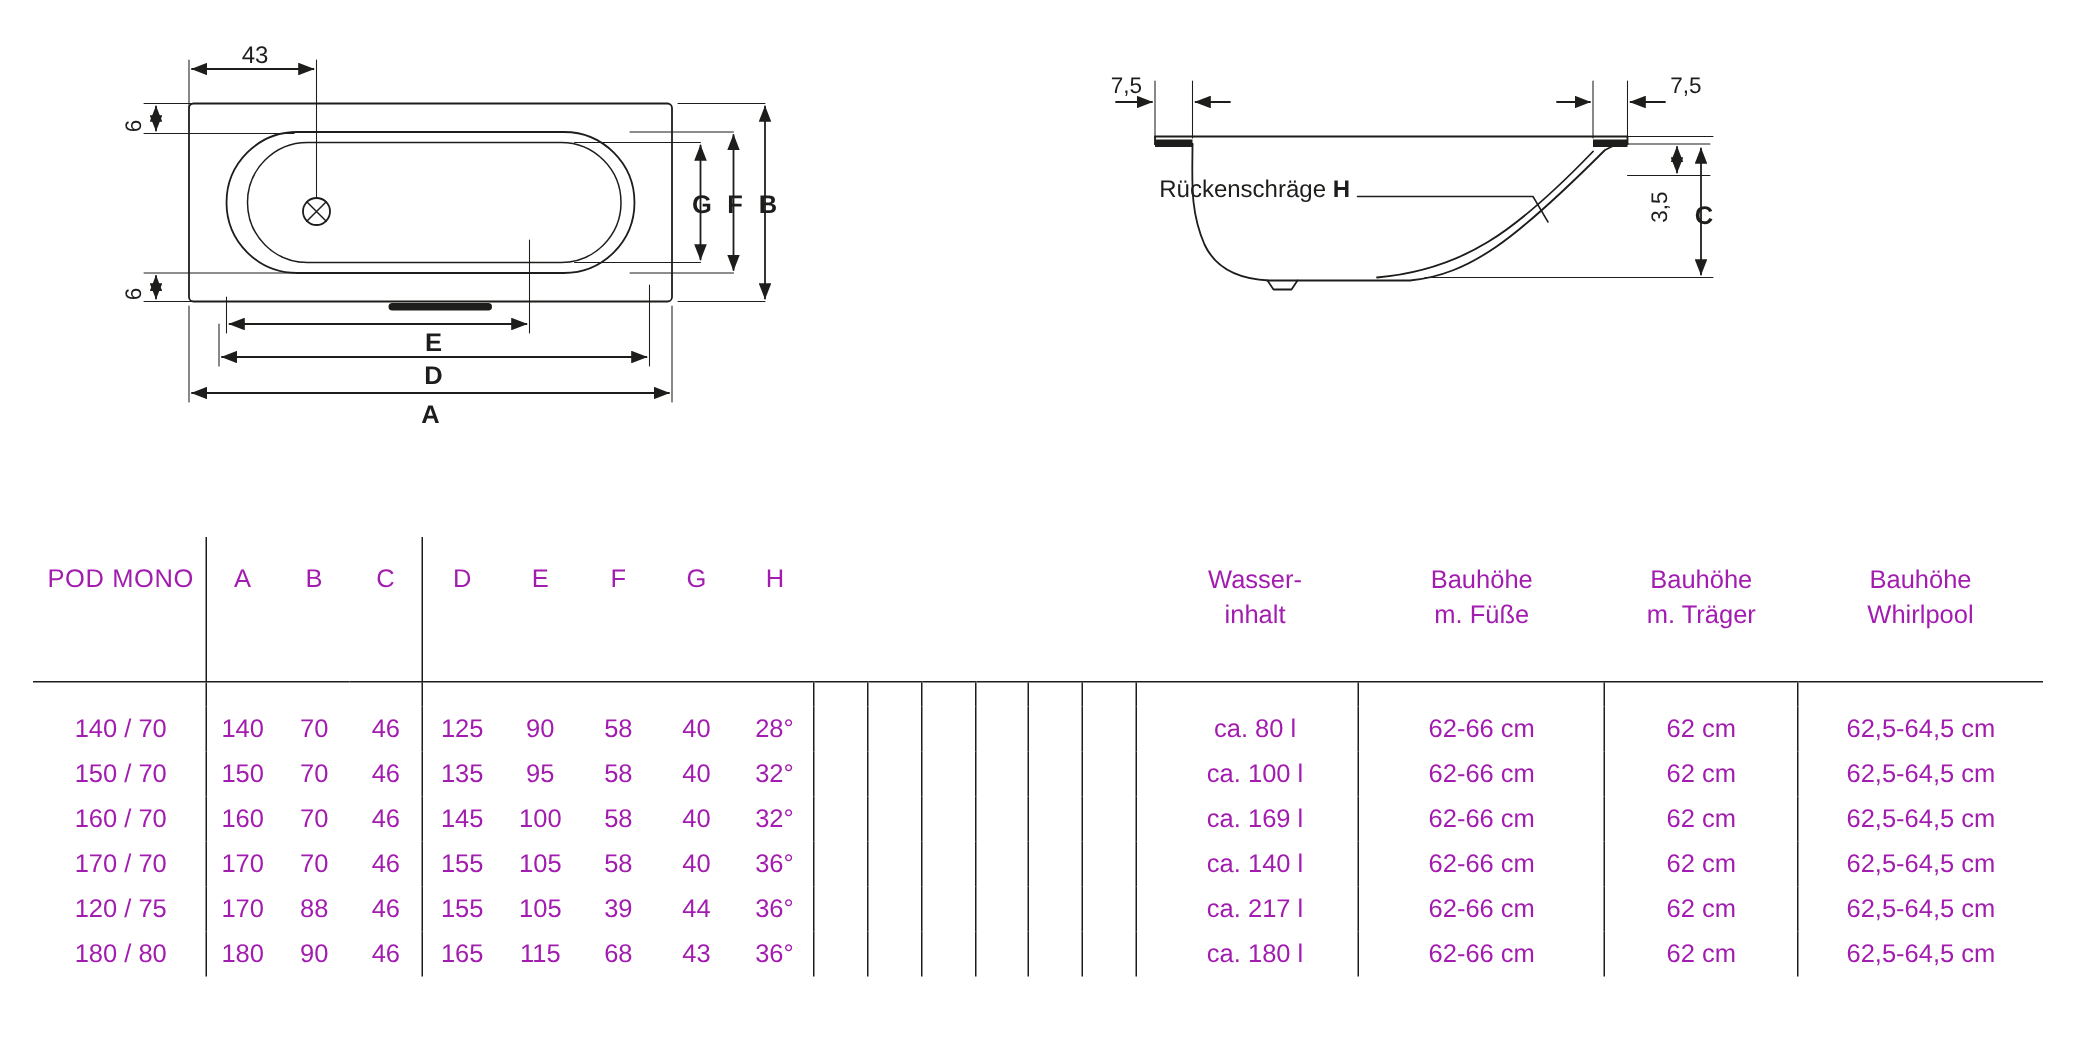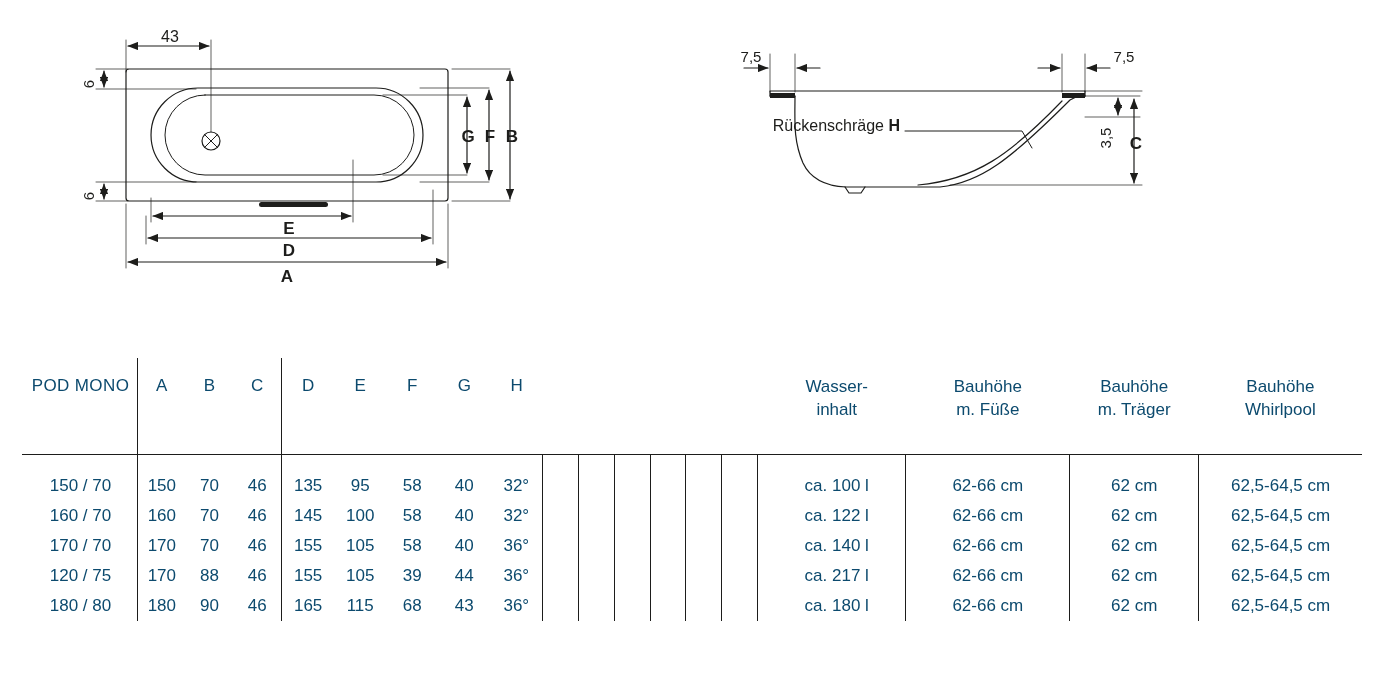--- a/index.html
+++ b/index.html
@@ -32,21 +32,21 @@
     display: block;
   }
   
   .spec-table {
     position: absolute;
     left: 22px;
     top: 358px;
     width: 1340px;
     border-collapse: collapse;
     font-size: 17px;
-    color: #0c4a6e;
+    color: #a21caf;
   }
   .spec-table th,
   .spec-table td {
     padding: 0;
     font-weight: normal;
     text-align: center;
     vertical-align: middle;
     white-space: nowrap;
   }
   .spec-table thead th {
@@ -292,20 +292,41 @@
         <td class="vl-r"></td>
         <td class="vl-r"></td>
         <td class="vl-r"></td>
         <td></td>
         <td class="vl-l"></td>
         <td class="vl-l"></td>
       </tr>
     </thead>
     <tbody>
       <tr class="data-row">
+        <td class="c-name">140 / 70</td>
+        <td class="c-a vl-l">140</td>
+        <td class="c-b">70</td>
+        <td class="c-c vl-r">46</td>
+        <td class="c-d">125</td>
+        <td class="c-e">90</td>
+        <td class="c-f">58</td>
+        <td class="c-g">40</td>
+        <td class="c-h vl-r">28°</td>
+        <td class="blank-col vl-r"></td>
+        <td class="blank-col vl-r"></td>
+        <td class="blank-col vl-r"></td>
+        <td class="blank-col vl-r"></td>
+        <td class="blank-col vl-r"></td>
+        <td class="blank-col vl-r"></td>
+        <td class="c-water vl-r">ca. 80 l</td>
+        <td class="c-h1">62-66 cm</td>
+        <td class="c-h2 vl-l">62 cm</td>
+        <td class="c-h3 vl-l">62,5-64,5 cm</td>
+      </tr>
+      <tr class="data-row">
         <td class="c-name">150 / 70</td>
         <td class="c-a vl-l">150</td>
         <td class="c-b">70</td>
         <td class="c-c vl-r">46</td>
         <td class="c-d">135</td>
         <td class="c-e">95</td>
         <td class="c-f">58</td>
         <td class="c-g">40</td>
         <td class="c-h vl-r">32°</td>
         <td class="blank-col vl-r"></td>
@@ -328,21 +349,21 @@
         <td class="c-e">100</td>
         <td class="c-f">58</td>
         <td class="c-g">40</td>
         <td class="c-h vl-r">32°</td>
         <td class="blank-col vl-r"></td>
         <td class="blank-col vl-r"></td>
         <td class="blank-col vl-r"></td>
         <td class="blank-col vl-r"></td>
         <td class="blank-col vl-r"></td>
         <td class="blank-col vl-r"></td>
-        <td class="c-water vl-r">ca. 122 l</td>
+        <td class="c-water vl-r">ca. 169 l</td>
         <td class="c-h1">62-66 cm</td>
         <td class="c-h2 vl-l">62 cm</td>
         <td class="c-h3 vl-l">62,5-64,5 cm</td>
       </tr>
       <tr class="data-row">
         <td class="c-name">170 / 70</td>
         <td class="c-a vl-l">170</td>
         <td class="c-b">70</td>
         <td class="c-c vl-r">46</td>
         <td class="c-d">155</td>

